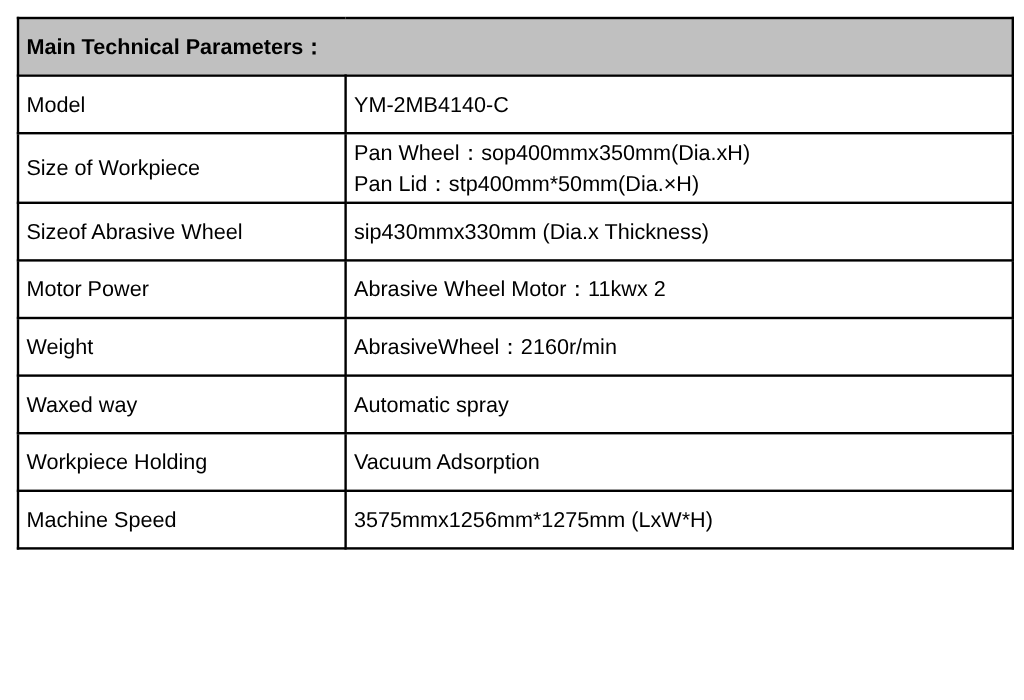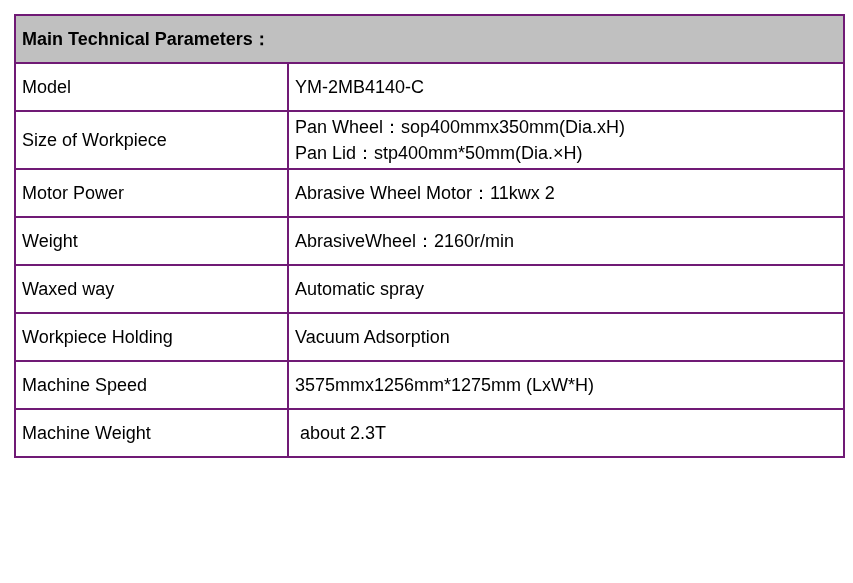--- a/index.html
+++ b/index.html
@@ -22,21 +22,21 @@
   }
   table.params-table {
     position: absolute;
     left: 14px;
     top: 14px;
     width: 829px;
     border-collapse: collapse;
     table-layout: fixed;
   }
   table.params-table td {
-    border: 2px solid #701a75;
+    border: 2px solid #000000;
     font-size: 18px;
     line-height: 26px;
     vertical-align: middle;
     padding: 2px 4px 2px 6px;
     white-space: pre-wrap;
     overflow: hidden;
   }
   td.header-cell {
     background: #c0c0c0;
     font-weight: bold;
@@ -69,38 +69,38 @@
       <tr class="param-row">
         <td class="label-cell">Model</td>
         <td class="value-cell">YM-2MB4140-C</td>
       </tr>
       <tr class="param-row tall">
         <td class="label-cell">Size of Workpiece</td>
         <td class="value-cell">Pan Wheel：sop400mmx350mm(Dia.xH)
 Pan Lid：stp400mm*50mm(Dia.×H)</td>
       </tr>
       <tr class="param-row">
+        <td class="label-cell">Sizeof Abrasive Wheel</td>
+        <td class="value-cell">sip430mmx330mm (Dia.x Thickness)</td>
+      </tr>
+      <tr class="param-row">
         <td class="label-cell">Motor Power</td>
         <td class="value-cell">Abrasive Wheel Motor：11kwx 2</td>
       </tr>
       <tr class="param-row">
         <td class="label-cell">Weight</td>
         <td class="value-cell">AbrasiveWheel：2160r/min</td>
       </tr>
       <tr class="param-row">
         <td class="label-cell">Waxed way</td>
         <td class="value-cell">Automatic spray</td>
       </tr>
       <tr class="param-row">
         <td class="label-cell">Workpiece Holding</td>
         <td class="value-cell">Vacuum Adsorption</td>
       </tr>
       <tr class="param-row">
         <td class="label-cell">Machine Speed</td>
         <td class="value-cell">3575mmx1256mm*1275mm (LxW*H)</td>
       </tr>
-      <tr class="param-row">
-        <td class="label-cell">Machine Weight</td>
-        <td class="value-cell"> about 2.3T</td>
-      </tr>
     </tbody>
   </table>
 </div>
 
 </body></html>

